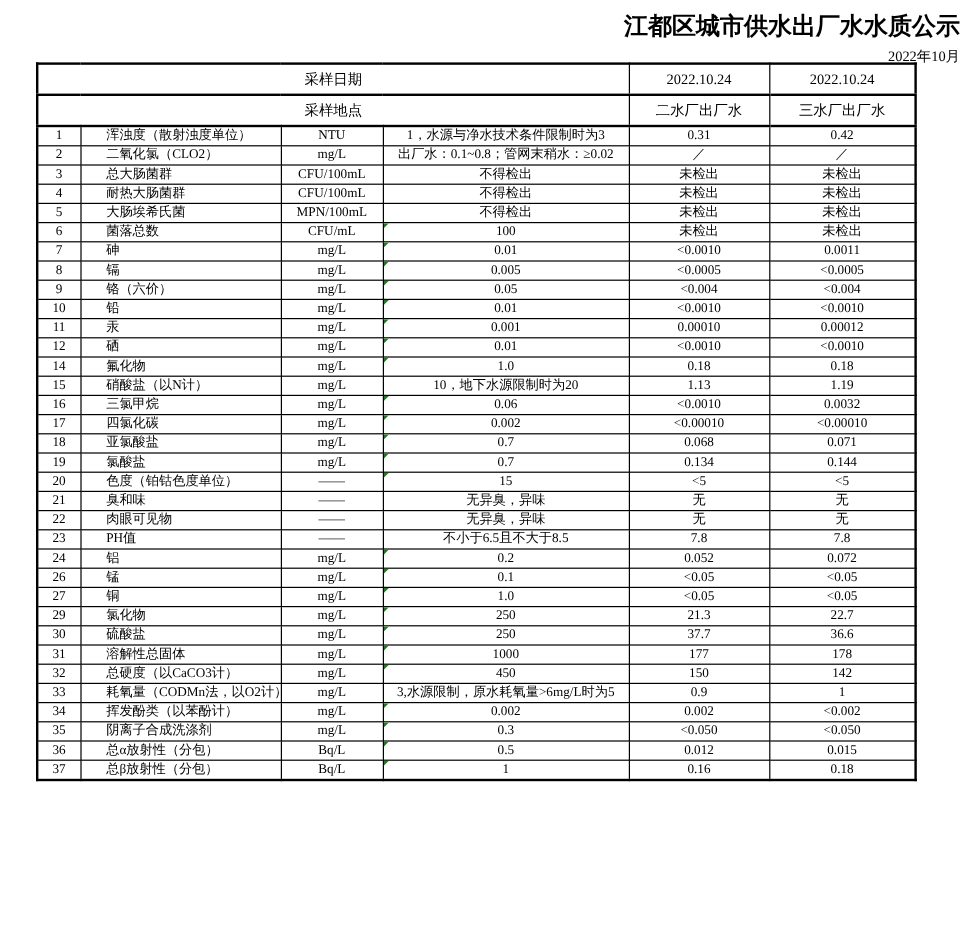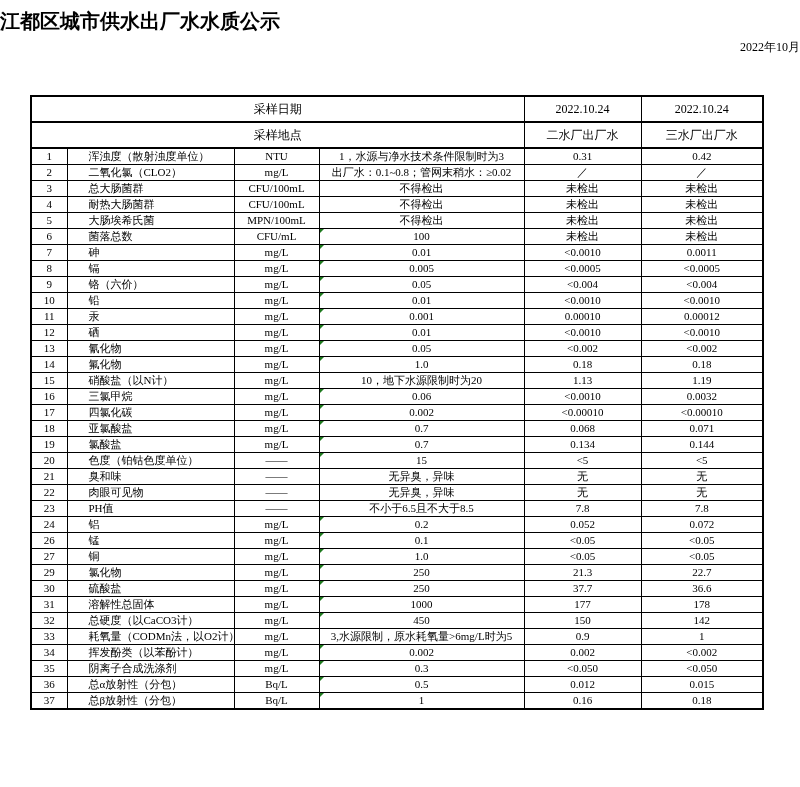--- a/index.html
+++ b/index.html
@@ -3,33 +3,32 @@
 <meta charset="utf-8">
 <style>
   html,body { margin:0; padding:0; }
   body {
     width:800px; height:787px;
     background:#ffffff; color:#000000;
     font-family:"Liberation Serif","DejaVu Serif",serif;
     position:relative; overflow:hidden;
   }
   .title {
-    text-align:left;
+    text-align:right;
     font-family:"Liberation Sans","DejaVu Sans",sans-serif;
     font-weight:bold; font-size:20px;
     padding-top:8px;
   }
   .subtitle {
     text-align:right; font-size:12px; margin-top:4px;
   }
   table.report {
     position:absolute; left:30px; top:52px; width:732px;
     border-collapse:collapse; table-layout:fixed;
     border:2px solid #000;
-    margin-top:43px;
   }
   td,th {
     border:1px solid #000;
     font-weight:normal; font-size:11px;
     text-align:center; vertical-align:middle;
     padding:0; overflow:hidden; white-space:nowrap;
     position:relative;
   }
   tr.info-row td { height:24px; font-size:12px; border-bottom-width:2px; }
   tr.head-row th { height:22px; font-size:12px; border-top-width:2px; border-bottom-width:2px; }
@@ -160,28 +159,20 @@
       </tr>
       <tr>
         <td>12</td>
         <td class="c-item">硒</td>
         <td>mg/L</td>
         <td><span class="flag"></span>0.01</td>
         <td>&lt;0.0010</td>
         <td>&lt;0.0010</td>
       </tr>
       <tr>
-        <td>13</td>
-        <td class="c-item">氰化物</td>
-        <td>mg/L</td>
-        <td><span class="flag"></span>0.05</td>
-        <td>&lt;0.002</td>
-        <td>&lt;0.002</td>
-      </tr>
-      <tr>
         <td>14</td>
         <td class="c-item">氟化物</td>
         <td>mg/L</td>
         <td><span class="flag"></span>1.0</td>
         <td>0.18</td>
         <td>0.18</td>
       </tr>
       <tr>
         <td>15</td>
         <td class="c-item">硝酸盐（以N计）</td>

